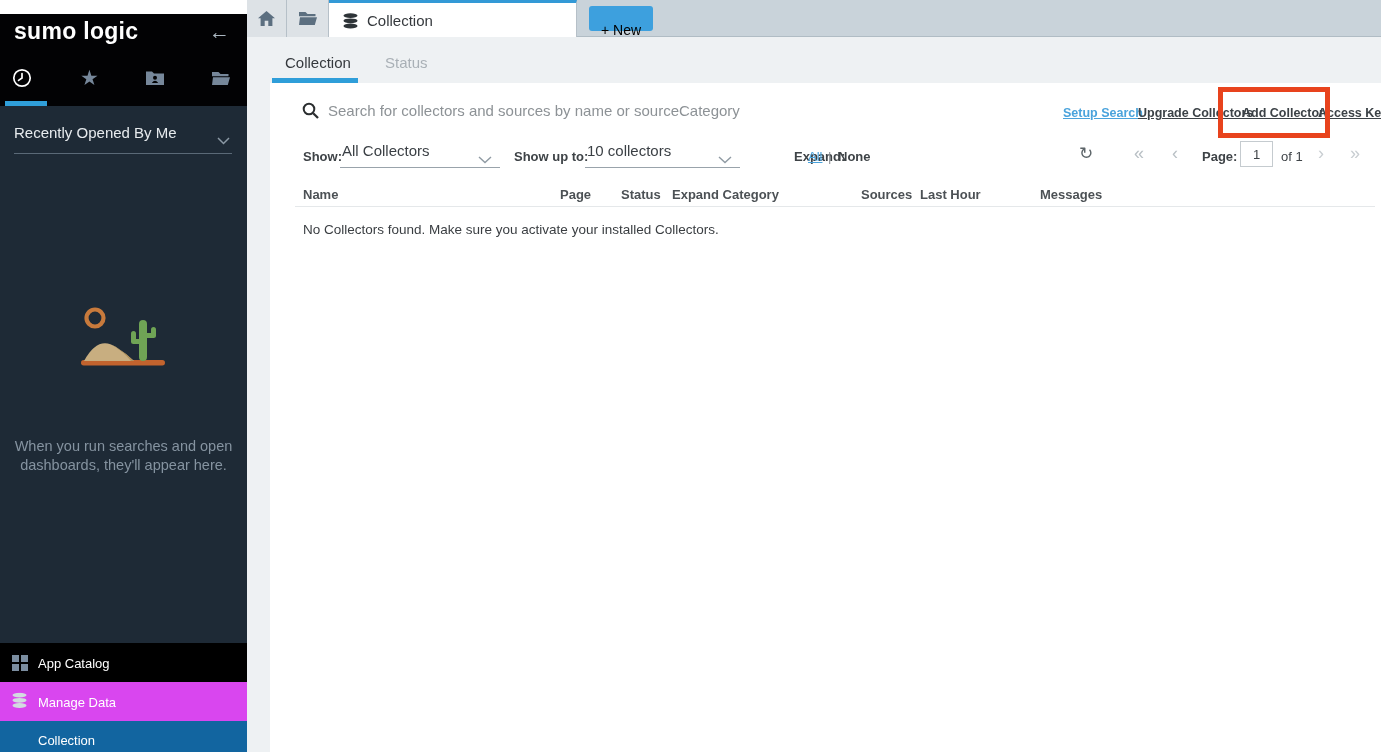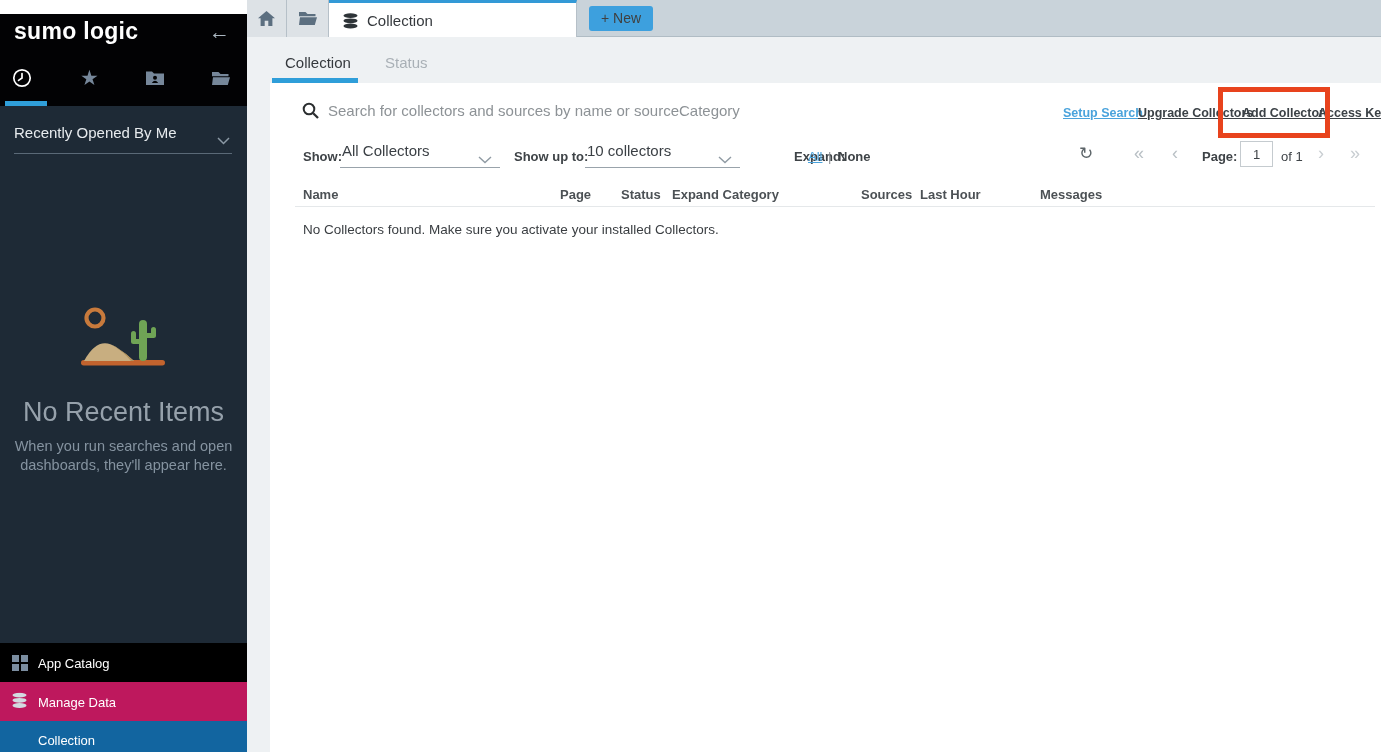--- a/index.html
+++ b/index.html
@@ -21,21 +21,21 @@
   .nav-item { position:absolute; left:0; width:247px; color:#ffffff; font-size:13px; cursor:pointer; }
   .nav-label { position:absolute; left:38px; top:50%; transform:translateY(-50%); }
   .nav-icon { position:absolute; left:12px; top:50%; transform:translateY(-50%); }
   .grid-icon { display:grid; grid-template-columns:7px 7px; grid-template-rows:7px 7px; gap:2px; }
   .grid-icon span { background:#7b8da0; }
 
   
   .tabstrip { left:247px; top:0; width:1134px; height:37px; background:#c9d3da; border-bottom:1px solid #b0bcc4; }
   .icon-btn { position:absolute; top:0; height:37px; background:#dde2e6; border-right:1px solid #b6c0c8; color:#5c6f80; cursor:pointer; display:flex; align-items:center; justify-content:center; }
   .doc-tab { position:absolute; left:82px; top:0; width:248px; height:38px; background:#ffffff; border-top:3px solid #3399d6; border-right:1px solid #b6c0c8; display:flex; align-items:center; padding-left:14px; gap:9px; color:#35393d; font-size:15px; cursor:pointer; }
-  .new-btn { position:absolute; left:342px; top:6px; height:25px; padding:0 12px; background:#3da0de; border-radius:3px; color:#404040; font-size:14px; line-height:25px; cursor:pointer; }
+  .new-btn { position:absolute; left:342px; top:6px; height:25px; padding:12px 12px; background:#3da0de; border-radius:3px; color:#000000; font-size:14px; line-height:25px; cursor:pointer; }
 
   
   .subtabstrip { left:247px; top:37px; width:1134px; height:46px; background:#eef1f3; }
   .subtab { position:absolute; top:17px; font-size:15px; cursor:pointer; }
   .subtab-underline { position:absolute; left:25px; top:41px; width:86px; height:5px; background:#2f9ed9; }
 
   
   .gutter { left:247px; top:83px; width:23px; height:669px; background:#eef1f3; }
   .panel { left:270px; top:83px; width:1111px; height:669px; background:#ffffff; }
   .search-input { position:absolute; left:58px; top:13px; width:620px; height:28px; border:none; outline:none; font-size:15px; color:#3a3e42; font-family:"Liberation Sans", sans-serif; background:transparent; }
@@ -98,33 +98,32 @@
       <path d="M3 55 Q17 29 35 41 Q45 48 53 55 Z" fill="#c8ae80"></path>
       <path d="M31 39 Q42 45 50 55 L53 55 Q45 47 35 41 Z" fill="#b0935f"></path>
       <rect x="58" y="14" width="8" height="41" rx="4" fill="#6fa455"></rect>
       <rect x="50" y="25" width="5" height="13" rx="2.5" fill="#6fa455"></rect>
       <rect x="52" y="33" width="9" height="5" fill="#6fa455"></rect>
       <rect x="70" y="21" width="5" height="11" rx="2.5" fill="#6fa455"></rect>
       <rect x="64" y="27" width="9" height="5" fill="#6fa455"></rect>
     </svg>
   </div>
 
-  <div class="empty-title">No Recent Items</div>
   <div class="empty-caption">When you run searches and open dashboards, they'll appear here.</div>
 
   <div class="nav-item" style="top:629px; height:39px; background:#000000;">
     <span class="nav-icon grid-icon">
         <span></span>
         <span></span>
         <span></span>
         <span></span>
       </span>
     <span class="nav-label">App Catalog</span>
   </div>
-  <div class="nav-item" style="top:668px; height:39px; background:#be185d;">
+  <div class="nav-item" style="top:668px; height:39px; background:#d946ef;">
     <span class="nav-icon">
       <svg width="15" height="16" viewBox="0 0 15 16">
           <ellipse cx="7.5" cy="2.6" rx="7" ry="2.4" fill="#d3dae0"></ellipse>
           <ellipse cx="7.5" cy="7.8" rx="7" ry="2.4" fill="#d3dae0"></ellipse>
           <ellipse cx="7.5" cy="13" rx="7" ry="2.4" fill="#d3dae0"></ellipse>
         </svg>
     </span>
     <span class="nav-label">Manage Data</span>
   </div>
   <div class="nav-item" style="top:707px; height:38px; background:#1265a0;">

